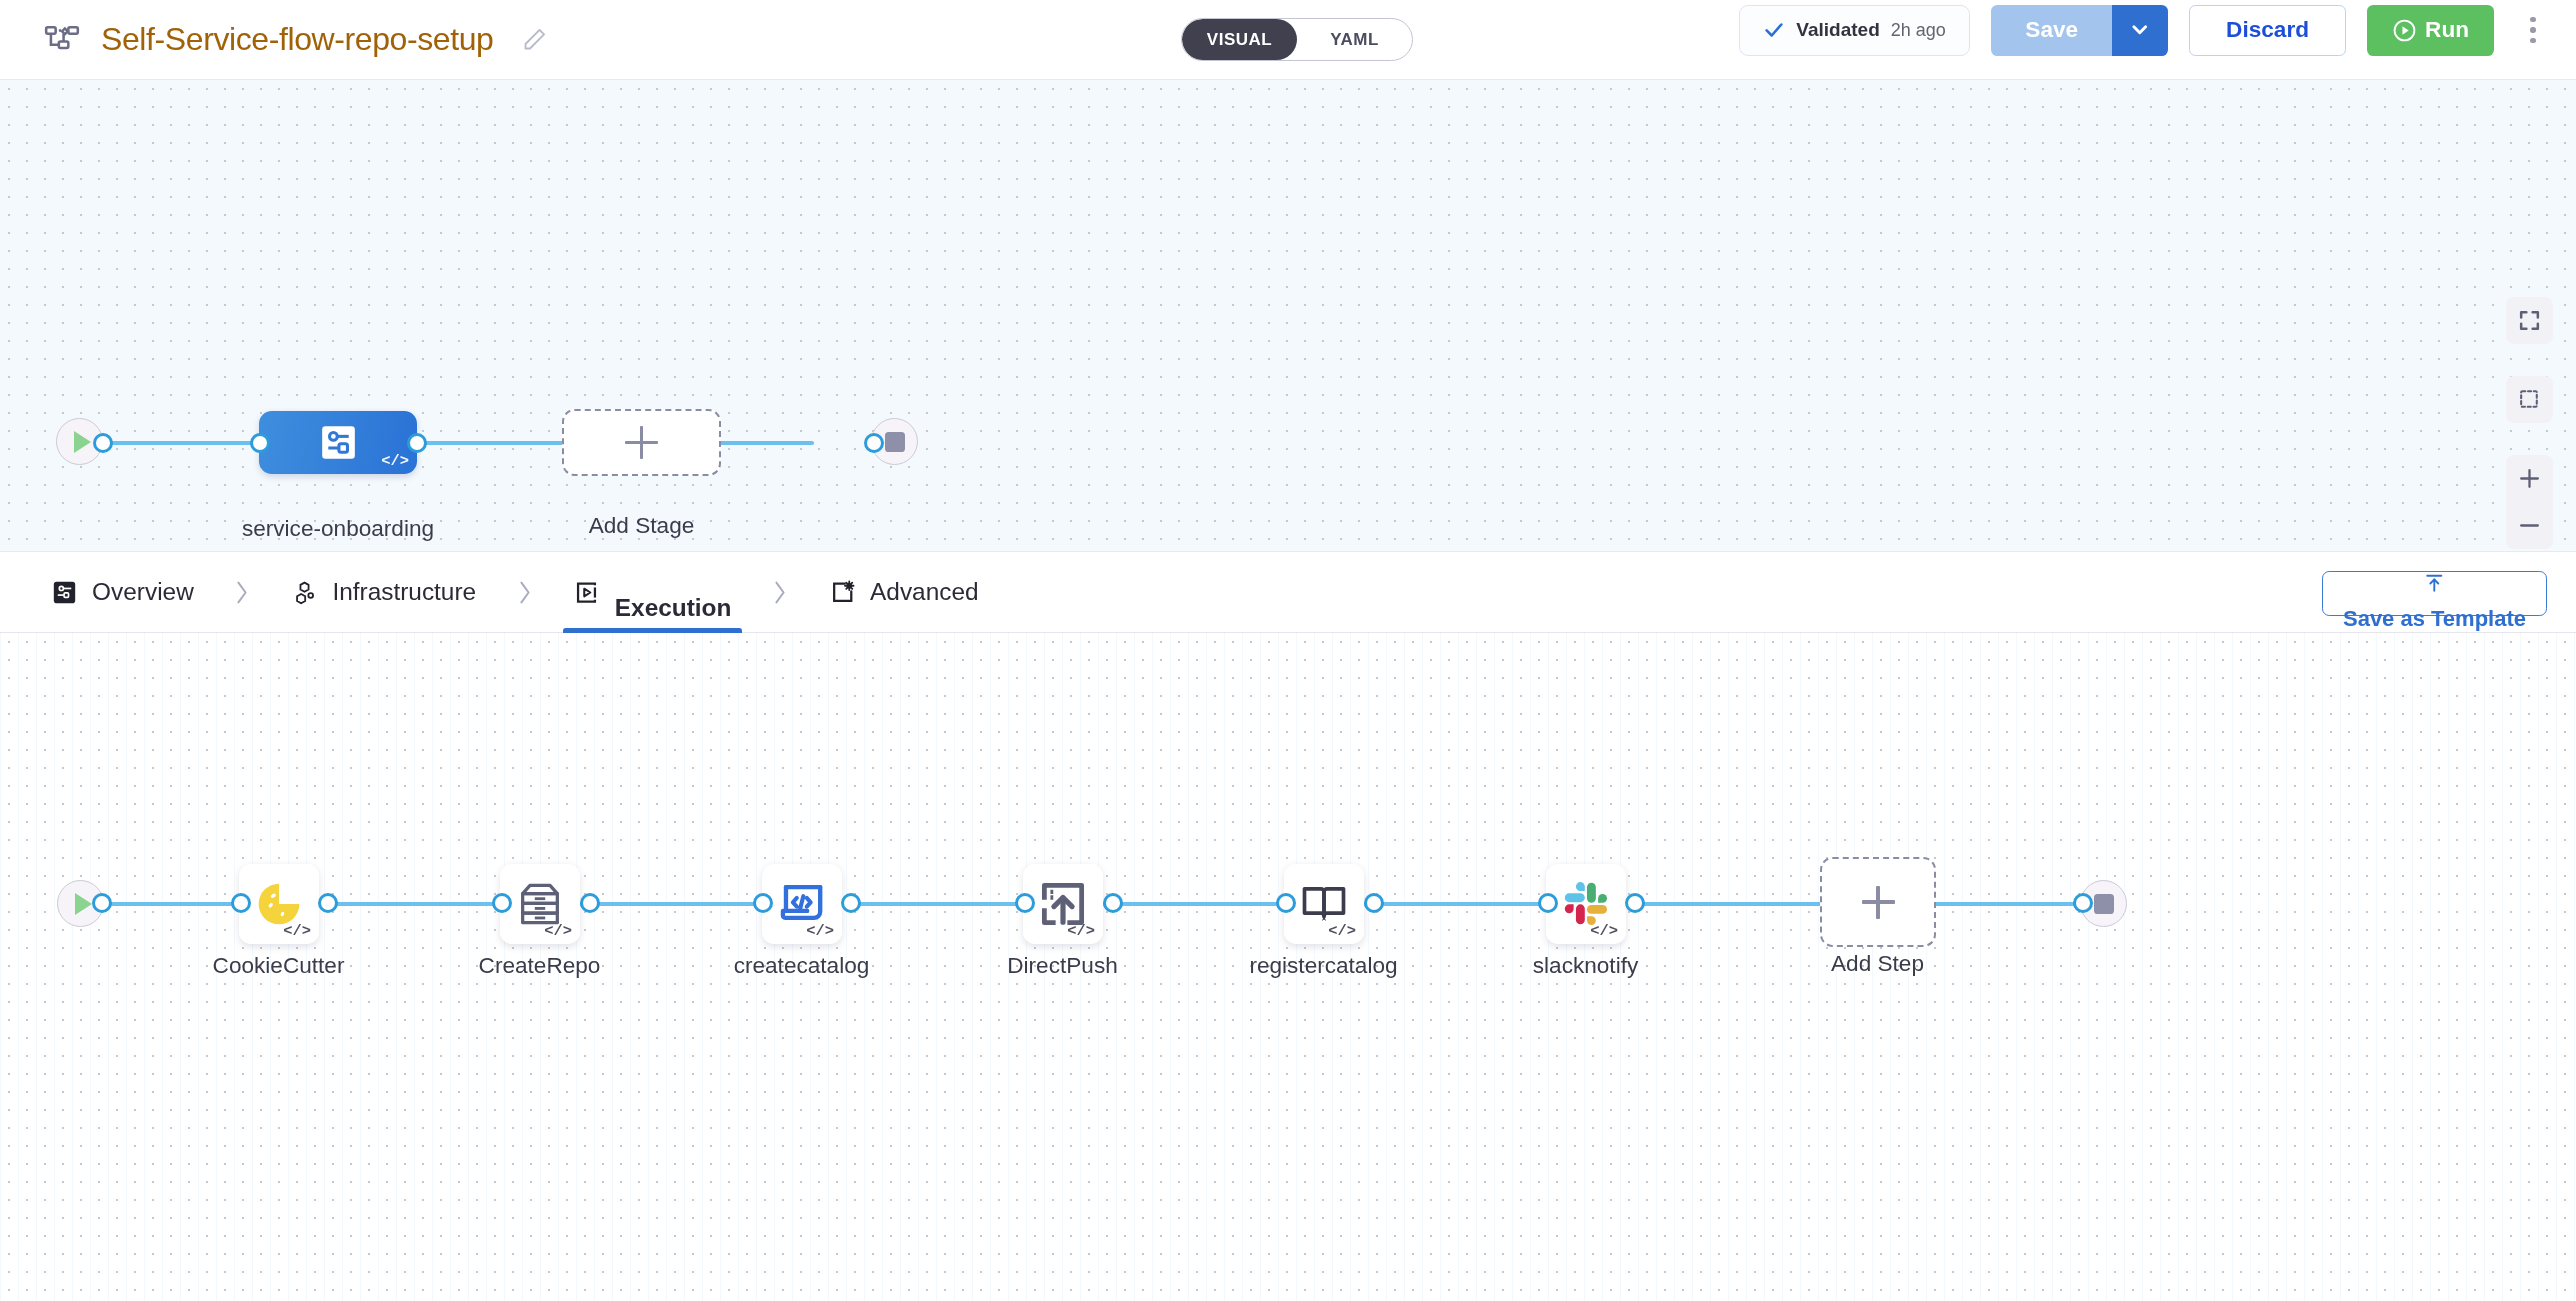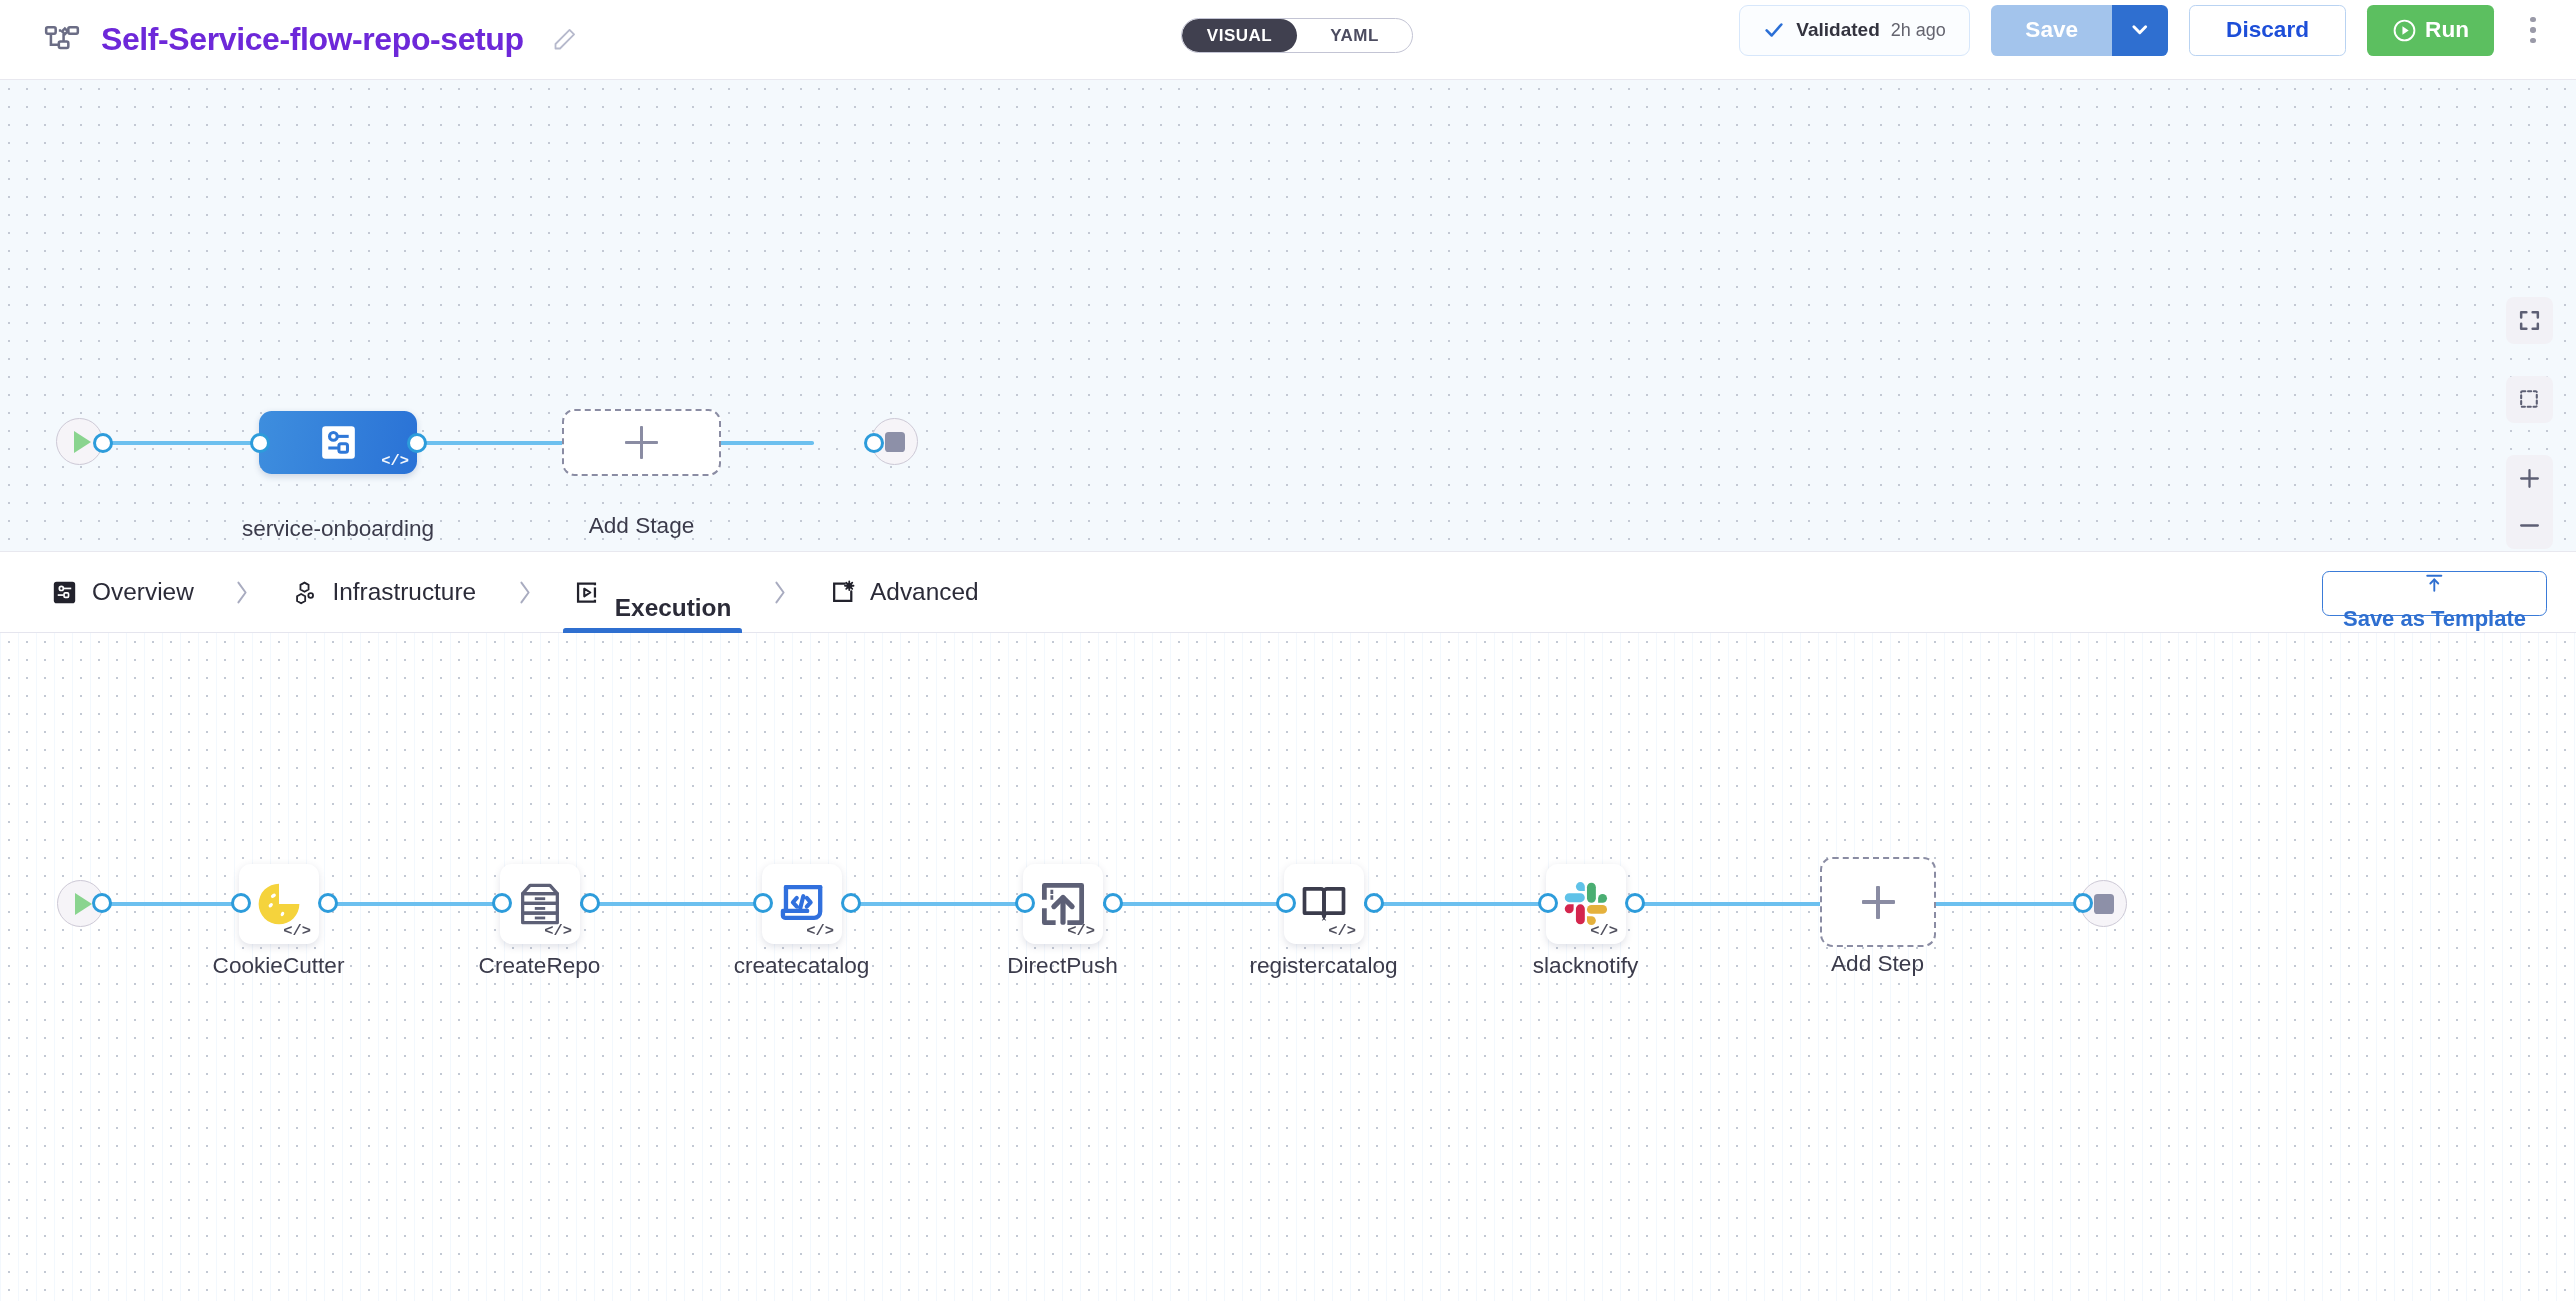--- a/index.html
+++ b/index.html
@@ -14,29 +14,29 @@
   .header {
     position: absolute; top: 0; left: 0;
     width: 2576px; height: 80px;
     background: #ffffff;
     border-bottom: 0.9px solid #e8e8ef;
     display: flex; align-items: center;
   }
   .header-left { display: flex; align-items: center; padding-left: 43px; gap: 20px; }
   .pipeline-glyph { width: 38px; height: 38px; display: block; color: #6b6d85; }
   .page-title {
-    font-size: 32px; font-weight: bold; color: #6d28d9;
+    font-size: 32px; font-weight: normal; color: #a16207;
     letter-spacing: -0.4px; white-space: nowrap;
   }
   .edit-pencil { width: 27px; height: 27px; color: #b6b9cc; display: block; margin-left: 7.2px; }
 
   
   .toggle-wrap {
     position: absolute; left: 1181px; top: 18px;
-    height: 35px; width: 232px;
+    height: 43px; width: 232px;
     border: 1.4px solid #c3c4d4; border-radius: 22px;
     background: #ffffff; display: flex; align-items: center;
     overflow: hidden;
   }
   .toggle-opt {
     flex: 1; height: 100%; display: flex; align-items: center; justify-content: center;
     font-size: 17px; font-weight: bold; letter-spacing: 0.5px; color: #4c4c60;
   }
   .toggle-opt.active {
     background: #40404f; color: #ffffff; border-radius: 22px;

